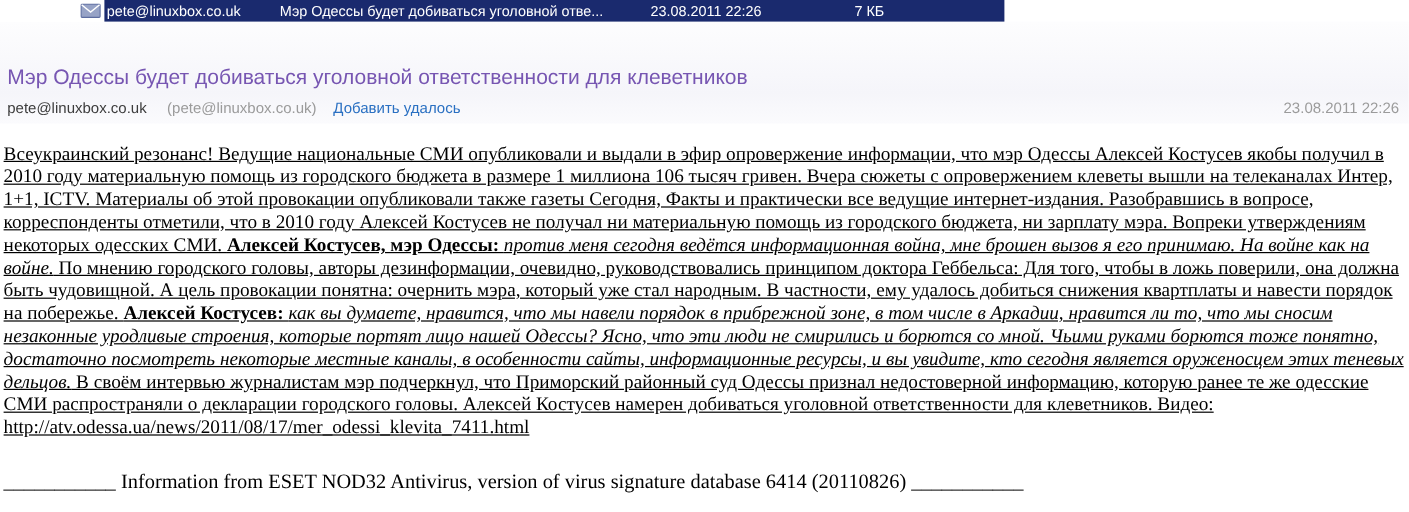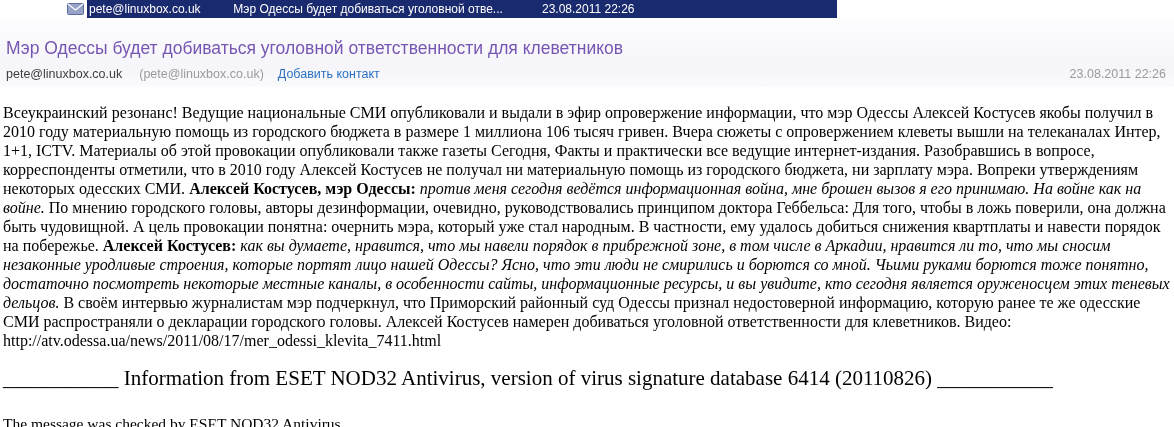--- a/index.html
+++ b/index.html
@@ -32,21 +32,21 @@
     font-size: 12px;
     white-space: nowrap; overflow: hidden;
   }
   .cell-sender { width: 137px; padding-left: 2px; overflow: hidden; text-overflow: clip; }
   .cell-subject { width: 288px; overflow: hidden; text-align: center; }
   .cell-date { width: 172px; padding-left: 30px; }
   .cell-size { flex: 1; padding-left: 28px; }
 
   
   .msg-header {
-    padding: 20px 8px 6px 6px;
+    padding: 36px 8px 6px 6px;
     background: linear-gradient(to bottom, #fdfdfe 0%, #f5f5fa 70%, #fbfbfd 100%);
   }
   .subject-line {
     font-size: 17.5px;
     color: #7756b2;
     margin-bottom: 8px;
   }
   .from-line {
     display: flex; align-items: baseline;
     font-size: 12.5px;
@@ -64,28 +64,29 @@
     font-size: 12.5px;
   }
 
   
   .msg-body {
     font-family: "Liberation Serif", serif;
     font-size: 16px;
     line-height: 19px;
     color: #000000;
     padding: 16px 2px 0 3px;
+    text-decoration: underline;
   }
   .msg-body .bold { font-weight: bold; }
   .msg-body .italic { font-style: italic; }
   .av-footer {
     font-family: "Liberation Serif", serif;
-    font-size: 21px;
+    font-size: 17px;
     color: #000000;
-    margin-top: 16px;
+    margin-top: 26px;
     padding-left: 3px;
     white-space: nowrap; overflow: hidden;
   }
   .av-checked {
     font-family: "Liberation Serif", serif;
     font-size: 15.5px;
     color: #000000;
     margin-top: 24px;
     padding-left: 3px;
   }
@@ -97,28 +98,29 @@
   <div class="icon-cell">
     <svg width="17" height="12" viewBox="0 0 17 12">
       <rect x="0.5" y="0.5" width="16" height="11" rx="1" fill="#97a3c6" stroke="#5d6da0"></rect>
       <path d="M1 1 L8.5 7 L16 1" fill="none" stroke="#ffffff" stroke-width="1.2"></path>
     </svg>
   </div>
   <div class="row-highlight">
     <span class="cell-sender">pete@linuxbox.co.uk</span>
     <span class="cell-subject">Мэр Одессы будет добиваться уголовной отве...</span>
     <span class="cell-date">23.08.2011 22:26</span>
+    <span class="cell-size">7 КБ</span>
   </div>
 </div>
 
 <div class="msg-header">
   <div class="subject-line">Мэр Одессы будет добиваться уголовной ответственности для клеветников</div>
   <div class="from-line">
     <span class="from-name">pete@linuxbox.co.uk</span>
     <span class="from-addr">(pete@linuxbox.co.uk)</span>
-    <a class="add-contact">Добавить контакт</a>
+    <a class="add-contact">Добавить удалось</a>
     <span class="hdr-date">23.08.2011 22:26</span>
   </div>
 </div>
 
 <div class="msg-body"><span>Всеукраинский резонанс! Ведущие национальные СМИ опубликовали и выдали в эфир опровержение информации, что мэр Одессы Алексей Костусев якобы получил в 2010 году материальную помощь из городского бюджета в размере 1 миллиона 106 тысяч гривен. Вчера сюжеты с опровержением клеветы вышли на телеканалах Интер, 1+1, ICTV. Материалы об этой провокации опубликовали также газеты Сегодня, Факты и практически все ведущие интернет-издания. Разобравшись в вопросе, корреспонденты отметили, что в 2010 году Алексей Костусев не получал ни материальную помощь из городского бюджета, ни зарплату мэра. Вопреки утверждениям некоторых одесских СМИ. </span><span class="bold">Алексей Костусев, мэр Одессы: </span><span class="italic">против меня сегодня ведётся информационная война, мне брошен вызов я его принимаю. На войне как на войне.</span><span> По мнению городского головы, авторы дезинформации, очевидно, руководствовались принципом доктора Геббельса: Для того, чтобы в ложь поверили, она должна быть чудовищной. А цель провокации понятна: очернить мэра, который уже стал народным. В частности, ему удалось добиться снижения квартплаты и навести порядок на побережье. </span><span class="bold">Алексей Костусев: </span><span class="italic">как вы думаете, нравится, что мы навели порядок в прибрежной зоне, в том числе в Аркадии, нравится ли то, что мы сносим незаконные уродливые строения, которые портят лицо нашей Одессы? Ясно, что эти люди не смирились и борются со мной. Чьими руками борются тоже понятно, достаточно посмотреть некоторые местные каналы, в особенности сайты, информационные ресурсы, и вы увидите, кто сегодня является оруженосцем этих теневых дельцов.</span><span> В своём интервью журналистам мэр подчеркнул, что Приморский районный суд Одессы признал недостоверной информацию, которую ранее те же одесские СМИ распространяли о декларации городского головы. Алексей Костусев намерен добиваться уголовной ответственности для клеветников. Видео: http://atv.odessa.ua/news/2011/08/17/mer_odessi_klevita_7411.html</span></div>
 <div class="av-footer">___________ Information from ESET NOD32 Antivirus, version of virus signature database 6414 (20110826) ___________</div>
 <div class="av-checked">The message was checked by ESET NOD32 Antivirus.</div>
 
 </body></html>

